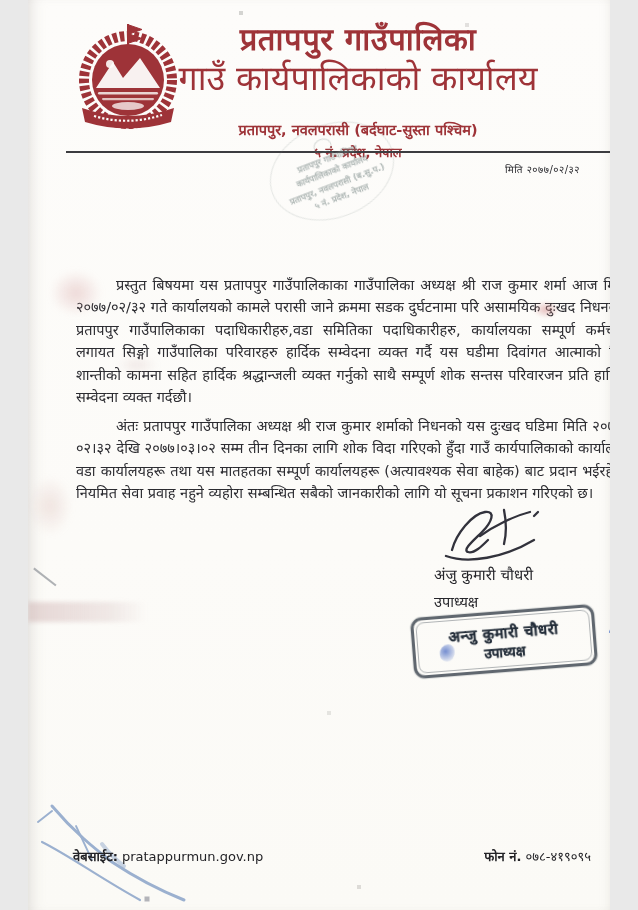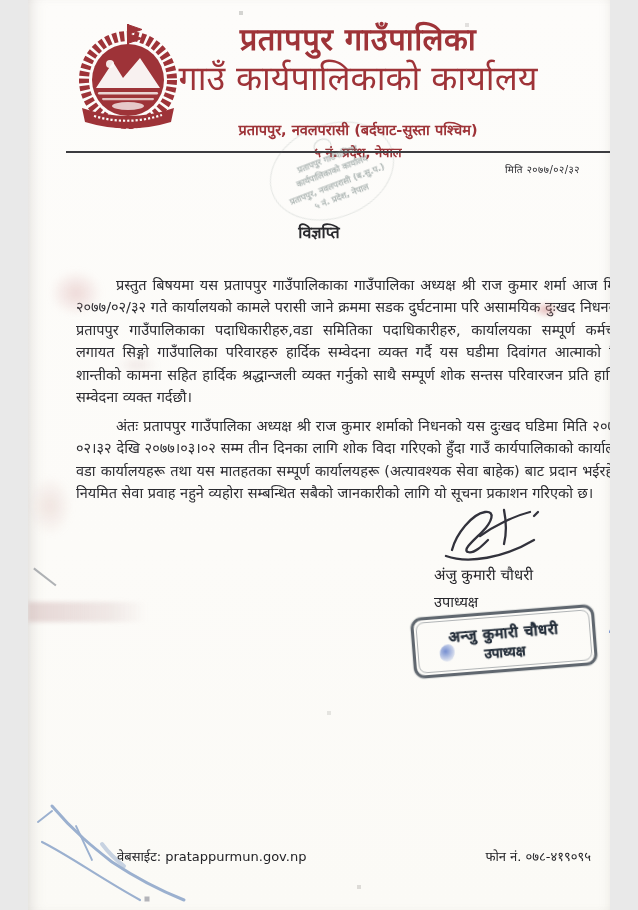--- a/index.html
+++ b/index.html
@@ -49,21 +49,21 @@
     color:#222c38;filter:blur(.15px);
   }
   .ink-stamp:before{content:"";position:absolute;inset:2px;border:1px solid rgba(36,46,58,.35);border-radius:8px;}
   .ink-stamp .s1{font-size:15px;font-weight:bold;letter-spacing:.5px;text-shadow:0 0 .7px rgba(34,44,56,.8);}
   .ink-stamp .s2{font-size:13.5px;font-weight:bold;margin-top:1px;text-shadow:0 0 .7px rgba(34,44,56,.8);}
   .ink-blot{position:absolute;left:24px;top:26px;width:15px;height:17px;border-radius:60% 40% 55% 45%;
     background:radial-gradient(circle at 40% 40%, rgba(43,82,186,.65), rgba(43,82,186,.15) 70%, transparent);filter:blur(.6px);}
   .blue-tick{position:absolute;left:578px;top:612px;width:34px;height:26px;}
   
   .footer{position:absolute;left:45px;top:847px;width:518px;display:flex;justify-content:space-between;font-size:13px;color:#232327;}
-  .footer .lab{font-weight:normal;margin-right:4px;margin-left:44px;}
+  .footer .lab{font-weight:bold;margin-right:4px;}
   
   .artifact{position:absolute;pointer-events:none;}
   .a-blob1{left:22px;top:270px;width:52px;height:46px;background:radial-gradient(closest-side,rgba(214,160,160,.38),transparent);filter:blur(3px);}
   .a-blob2{left:505px;top:301px;width:26px;height:17px;background:radial-gradient(closest-side,rgba(210,138,138,.55),transparent);filter:blur(1.5px);}
   .a-blob3{left:0;top:602px;width:118px;height:20px;background:linear-gradient(90deg,rgba(198,164,164,.42),rgba(205,178,178,.25) 70%,transparent);filter:blur(2px);}
   .a-blob4{left:0;top:476px;width:44px;height:60px;background:radial-gradient(closest-side,rgba(214,178,172,.32),transparent);filter:blur(3px);}
   .a-blob5{left:88px;top:356px;width:42px;height:18px;background:radial-gradient(closest-side,rgba(196,162,162,.22),transparent);filter:blur(3px);}
   .a-line{left:3px;top:576px;width:28px;height:1.6px;background:#8d9297;transform:rotate(38deg);opacity:.7;}
   .specks{left:0;top:0;width:2px;height:2px;background:transparent;
     box-shadow:212px 12px 0 1px rgba(120,118,115,.30), 438px 24px 0 1px rgba(130,128,125,.22),
@@ -112,21 +112,20 @@
   <div class="round-stamp">
     <div class="mini-emblem"></div>
     <div>प्रतापपुर गाउँपालिका</div>
     <div>कार्यपालिकाको कार्यालय</div>
     <div>प्रतापपुर, नवलपरासी (ब.सु.प.)</div>
     <div>५ नं. प्रदेश, नेपाल</div>
   </div>
 
   <div class="date-line">मिति २०७७/०२/३२</div>
 
-  <div class="subject">विज्ञप्ति</div>
 
   <div class="body-text">
     <p>प्रस्तुत बिषयमा यस प्रतापपुर गाउँपालिकाका गाउँपालिका अध्यक्ष श्री राज कुमार शर्मा आज मिति २०७७/०२/३२ गते कार्यालयको कामले परासी जाने क्रममा सडक दुर्घटनामा परि असामयिक दुःखद निधनबाट प्रतापपुर गाउँपालिकाका पदाधिकारीहरु,वडा समितिका पदाधिकारीहरु, कार्यालयका सम्पूर्ण कर्मचारी लगायत सिङ्गो गाउँपालिका परिवारहरु हार्दिक सम्वेदना व्यक्त गर्दै यस घडीमा दिवांगत आत्माको चिर शान्तीको कामना सहित हार्दिक श्रद्धान्जली व्यक्त गर्नुको साथै सम्पूर्ण शोक सन्तस परिवारजन प्रति हार्दिक सम्वेदना व्यक्त गर्दछौ।</p>
     <p>अंतः प्रतापपुर गाउँपालिका अध्यक्ष श्री राज कुमार शर्माको निधनको यस दुःखद घडिमा मिति २०७७।०२।३२ देखि २०७७।०३।०२ सम्म तीन दिनका लागि शोक विदा गरिएको हुँदा गाउँ कार्यपालिकाको कार्यालय, वडा कार्यालयहरू तथा यस मातहतका सम्पूर्ण कार्यालयहरू (अत्यावश्यक सेवा बाहेक) बाट प्रदान भईरहेको नियमित सेवा प्रवाह नहुने व्यहोरा सम्बन्धित सबैको जानकारीको लागि यो सूचना प्रकाशन गरिएको छ।</p>
   </div>
 
   <svg class="sig-ink" viewBox="0 0 115 60" aria-hidden="true">
     <g fill="none" stroke="#32323c" stroke-width="2.3" stroke-linecap="round">
       <path d="M14 44 C18 28 34 8 47 6 C58 4.5 54 16 44 26 C36 34 24 44 30 46 C36 48 44 40 50 34"></path>
       <path d="M42 30 C56 20 76 10 92 6"></path>

